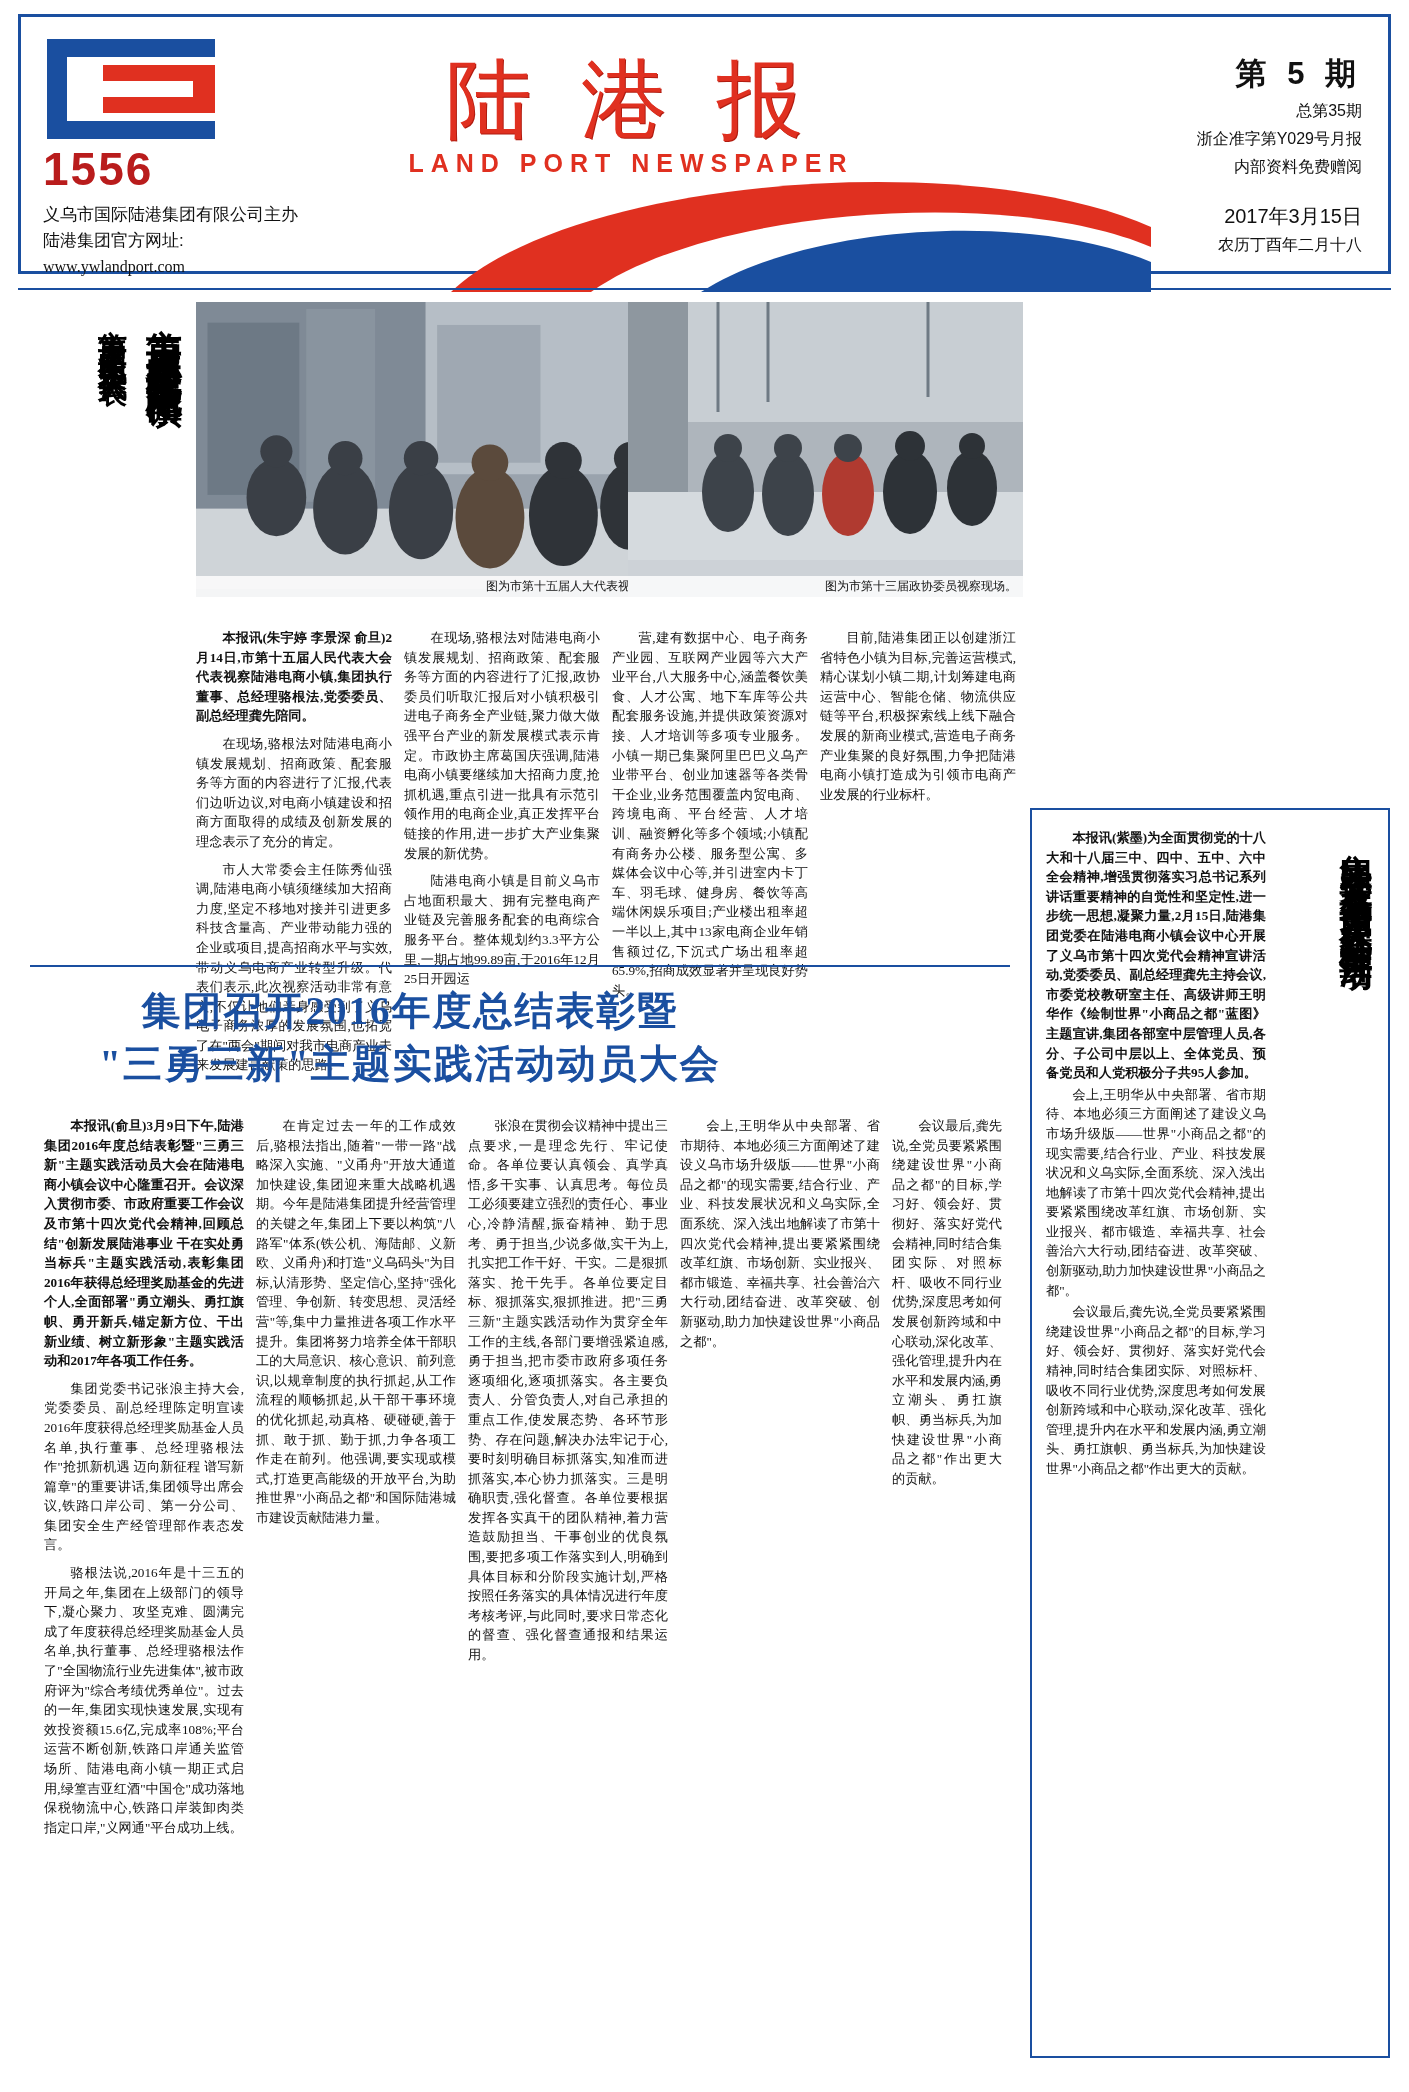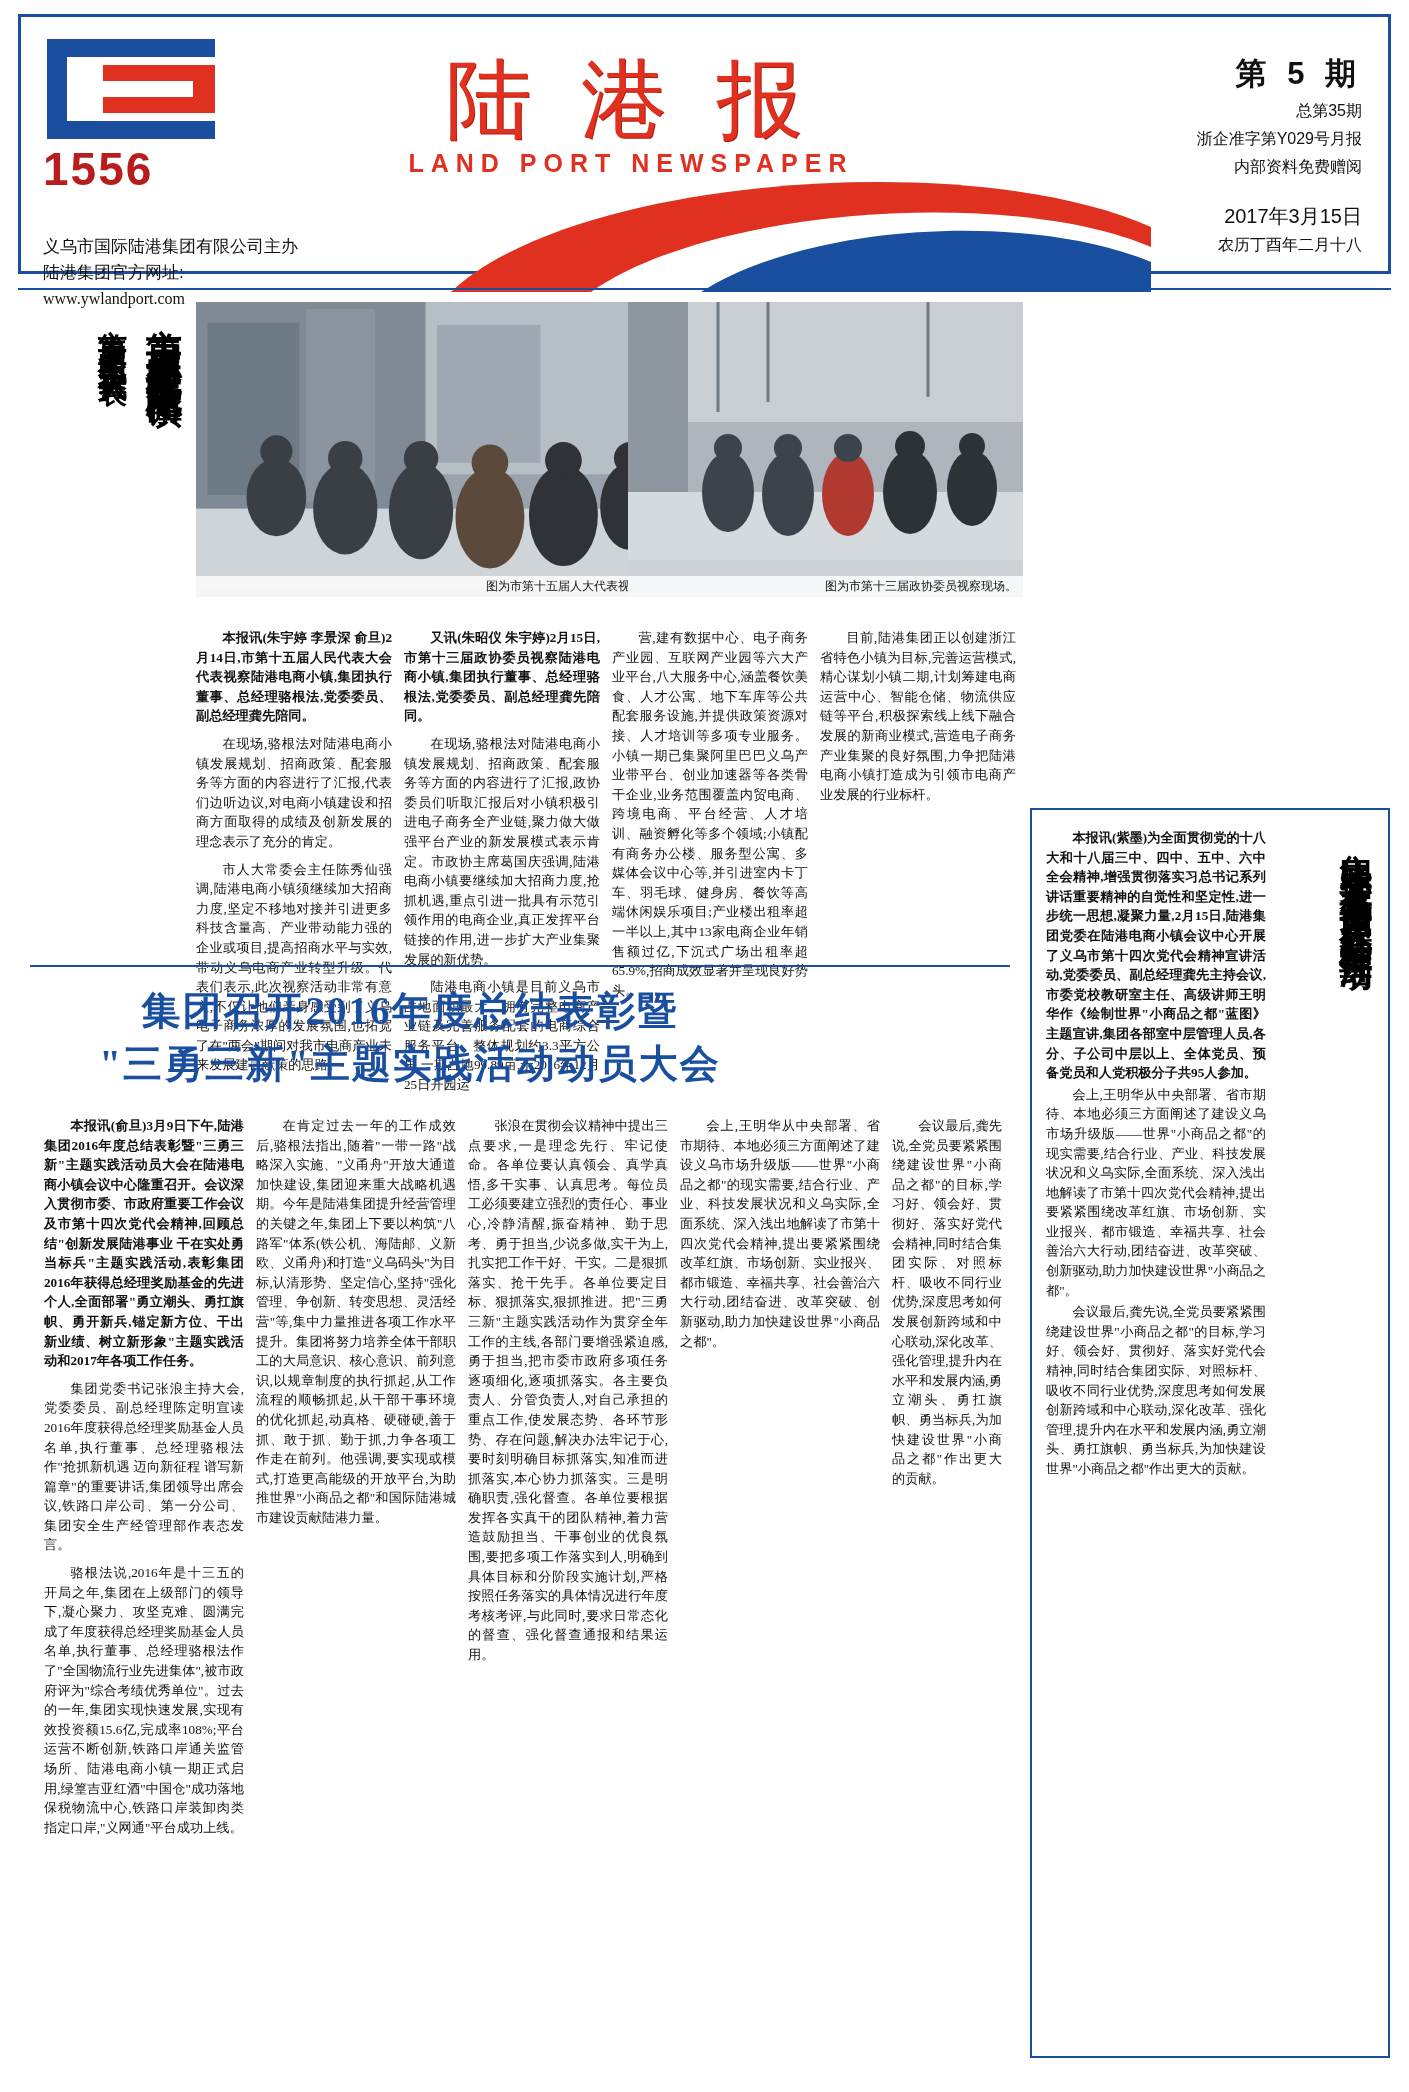--- a/index.html
+++ b/index.html
@@ -29,21 +29,20 @@
   }
   .logo-1556{
     font-family:"Liberation Sans", sans-serif;
     font-weight:bold;font-size:46px;letter-spacing:2px;color:#b91c1c;
     margin-top:2px;
   }
   .org-lines{
     position:absolute;left:22px;top:185px;
     font-size:17px;line-height:26px;color:#111;
     font-family:"Liberation Sans", sans-serif;
-    margin-top:32px;
   }
   .org-lines .url{font-family:"Liberation Serif", serif;font-size:16px;}
   .title-zone{
     position:absolute;left:330px;top:38px;width:560px;text-align:center;
   }
   .paper-title{
     font-family:"Liberation Serif", serif;
     font-weight:normal;
     font-size:86px;
     letter-spacing:14px;
@@ -266,21 +265,20 @@
     <div class="cap">图为市第十三届政协委员视察现场。</div>
   </div>
 
   <div class="col" style="left:196px;top:620px;width:196px;">
     <p class="lead">本报讯(朱宇婷 李景深 俞旦)2月14日,市第十五届人民代表大会代表视察陆港电商小镇,集团执行董事、总经理骆根法,党委委员、副总经理龚先陪同。</p>
     <p>在现场,骆根法对陆港电商小镇发展规划、招商政策、配套服务等方面的内容进行了汇报,代表们边听边议,对电商小镇建设和招商方面取得的成绩及创新发展的理念表示了充分的肯定。</p>
     <p>市人大常委会主任陈秀仙强调,陆港电商小镇须继续加大招商力度,坚定不移地对接并引进更多科技含量高、产业带动能力强的企业或项目,提高招商水平与实效,带动义乌电商产业转型升级。代表们表示,此次视察活动非常有意义,不仅让他们亲身感受到了义乌电子商务浓厚的发展氛围,也拓宽了在"两会"期间对我市电商产业未来发展建言献策的思路。</p>
   </div>
 
   <div class="col" style="left:404px;top:620px;width:196px;">
-    <p class="lead">又讯(朱昭仪 朱宇婷)2月15日,市第十三届政协委员视察陆港电商小镇,集团执行董事、总经理骆根法,党委委员、副总经理龚先陪同。</p>
     <p>在现场,骆根法对陆港电商小镇发展规划、招商政策、配套服务等方面的内容进行了汇报,政协委员们听取汇报后对小镇积极引进电子商务全产业链,聚力做大做强平台产业的新发展模式表示肯定。市政协主席葛国庆强调,陆港电商小镇要继续加大招商力度,抢抓机遇,重点引进一批具有示范引领作用的电商企业,真正发挥平台链接的作用,进一步扩大产业集聚发展的新优势。</p>
     <p>陆港电商小镇是目前义乌市占地面积最大、拥有完整电商产业链及完善服务配套的电商综合服务平台。整体规划约3.3平方公里,一期占地99.89亩,于2016年12月25日开园运</p>
   </div>
 
   <div class="col" style="left:612px;top:620px;width:196px;">
     <p>营,建有数据中心、电子商务产业园、互联网产业园等六大产业平台,八大服务中心,涵盖餐饮美食、人才公寓、地下车库等公共配套服务设施,并提供政策资源对接、人才培训等多项专业服务。小镇一期已集聚阿里巴巴义乌产业带平台、创业加速器等各类骨干企业,业务范围覆盖内贸电商、跨境电商、平台经营、人才培训、融资孵化等多个领域;小镇配有商务办公楼、服务型公寓、多媒体会议中心等,并引进室内卡丁车、羽毛球、健身房、餐饮等高端休闲娱乐项目;产业楼出租率超一半以上,其中13家电商企业年销售额过亿,下沉式广场出租率超65.9%,招商成效显著并呈现良好势头。</p>
   </div>
 
   <div class="col" style="left:820px;top:620px;width:196px;">
     <p>目前,陆港集团正以创建浙江省特色小镇为目标,完善运营模式,精心谋划小镇二期,计划筹建电商运营中心、智能仓储、物流供应链等平台,积极探索线上线下融合发展的新商业模式,营造电子商务产业集聚的良好氛围,力争把陆港电商小镇打造成为引领市电商产业发展的行业标杆。</p>

